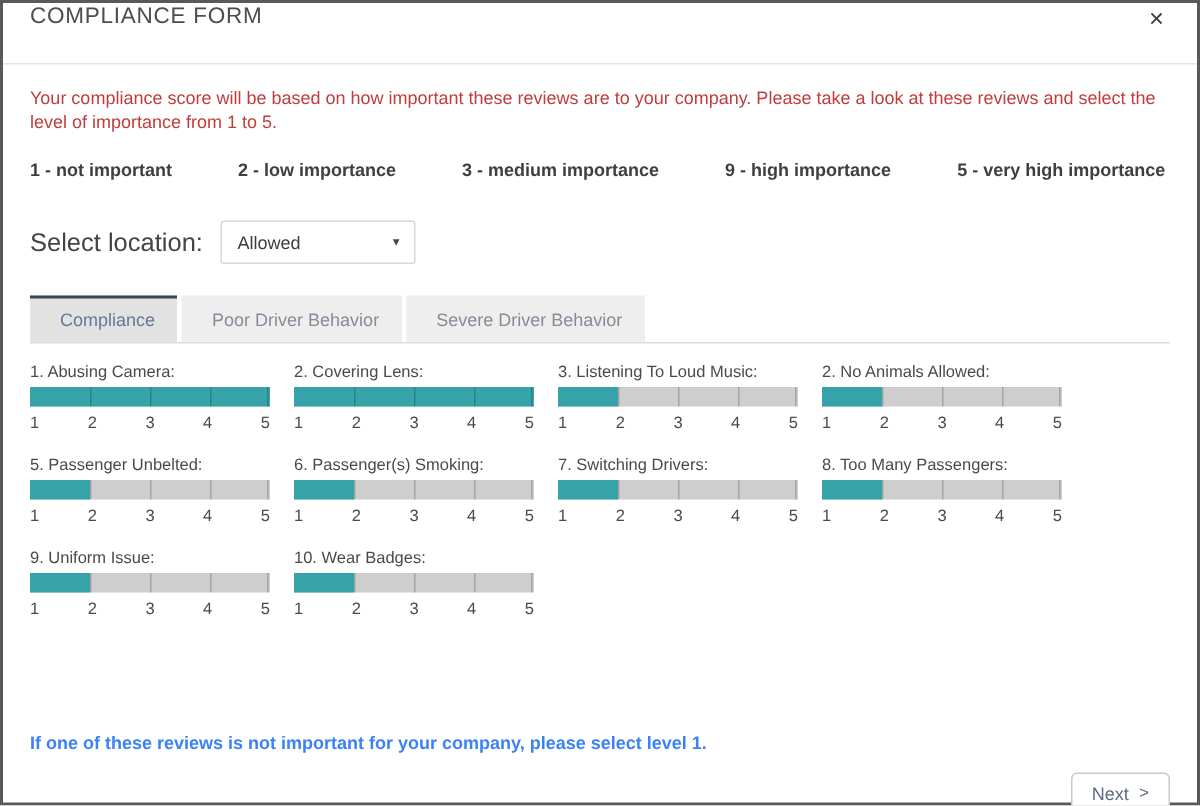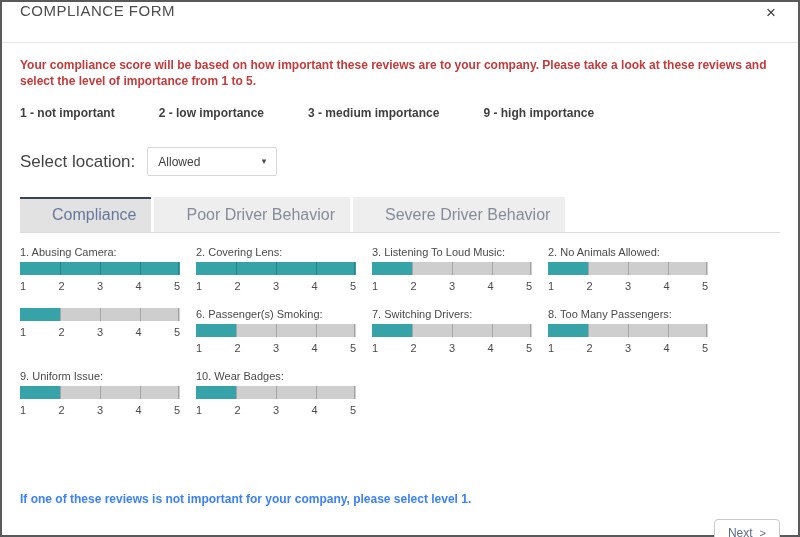--- a/index.html
+++ b/index.html
@@ -25,21 +25,21 @@
   .title {
     font-size: 15px; color: #4d4d4d; letter-spacing: 0.5px; font-weight: 400;
   }
   .close-btn {
     font-size: 17px; color: #3c3c3c; cursor: pointer; line-height: 1;
     padding: 2px 4px;
   }
   .body { padding: 0 18px; flex: 1; display: flex; flex-direction: column; }
   .intro {
     margin-top: 14px;
-    font-size: 12px; font-weight: 700; color: #c13c3c; line-height: 1.35;
+    font-size: 12px; font-weight: 400; color: #c13c3c; line-height: 1.35;
   }
   .legend {
     margin-top: 17px;
     display: flex; gap: 44px;
     font-size: 12px; font-weight: 700; color: #3f3f3f;
     white-space: nowrap;
   }
   
   .location-row {
     margin-top: 27px;
@@ -56,22 +56,22 @@
   }
   .dropdown-value { font-size: 12px; color: #3d3d3d; }
   .caret { font-size: 9px; color: #4a4a4a; line-height: 1; }
   
   .tabs {
     margin-top: 21px;
     display: flex;
     border-bottom: 1px solid #dddddd;
   }
   .tab {
-    font-size: 16px;
-    padding: 7px 15px 8px 32px;
+    font-size: 12px;
+    padding: 7px 15px 8px 20px;
     background: #eeeeee;
     color: #858c99;
     border-top: 2px solid transparent;
     margin-right: 3px;
     cursor: pointer;
     white-space: nowrap;
   }
   .tab.active {
     background: #e2e2e2;
     color: #66789c;
@@ -134,20 +134,21 @@
 
   <div class="body">
 
     <div class="intro" style="color: rgb(193, 60, 60);">Your compliance score will be based on how important these reviews are to your company. Please take a look at these reviews and select the level of importance from 1 to 5.</div>
 
     <div class="legend">
         <span>1 - not important</span>
         <span>2 - low importance</span>
         <span>3 - medium importance</span>
         <span>9 - high importance</span>
+        <span>5 - very high importance</span>
       </div>
 
     <div class="location-row">
       <span class="location-label">Select location:</span>
       <div class="dropdown">
         <span class="dropdown-value">Allowed</span>
         <span class="caret">▾</span>
       </div>
     </div>
 
@@ -220,20 +221,21 @@
           </div>
           <div class="slider-scale">
             <span>1</span>
             <span>2</span>
             <span>3</span>
             <span>4</span>
             <span>5</span>
           </div>
         </div>
         <div class="slider-item">
+          <div class="slider-label">5. Passenger Unbelted:</div>
           <div class="slider-track" style="background: rgb(206, 206, 206);">
             <div class="slider-fill" style="width: 25%; background: rgb(53, 163, 168);"></div>
             <div class="tick" style="left: 25%;"></div>
             <div class="tick" style="left: 50%;"></div>
             <div class="tick" style="left: 75%;"></div>
             <div class="tick" style="right: 1px;"></div>
           </div>
           <div class="slider-scale">
             <span>1</span>
             <span>2</span>

